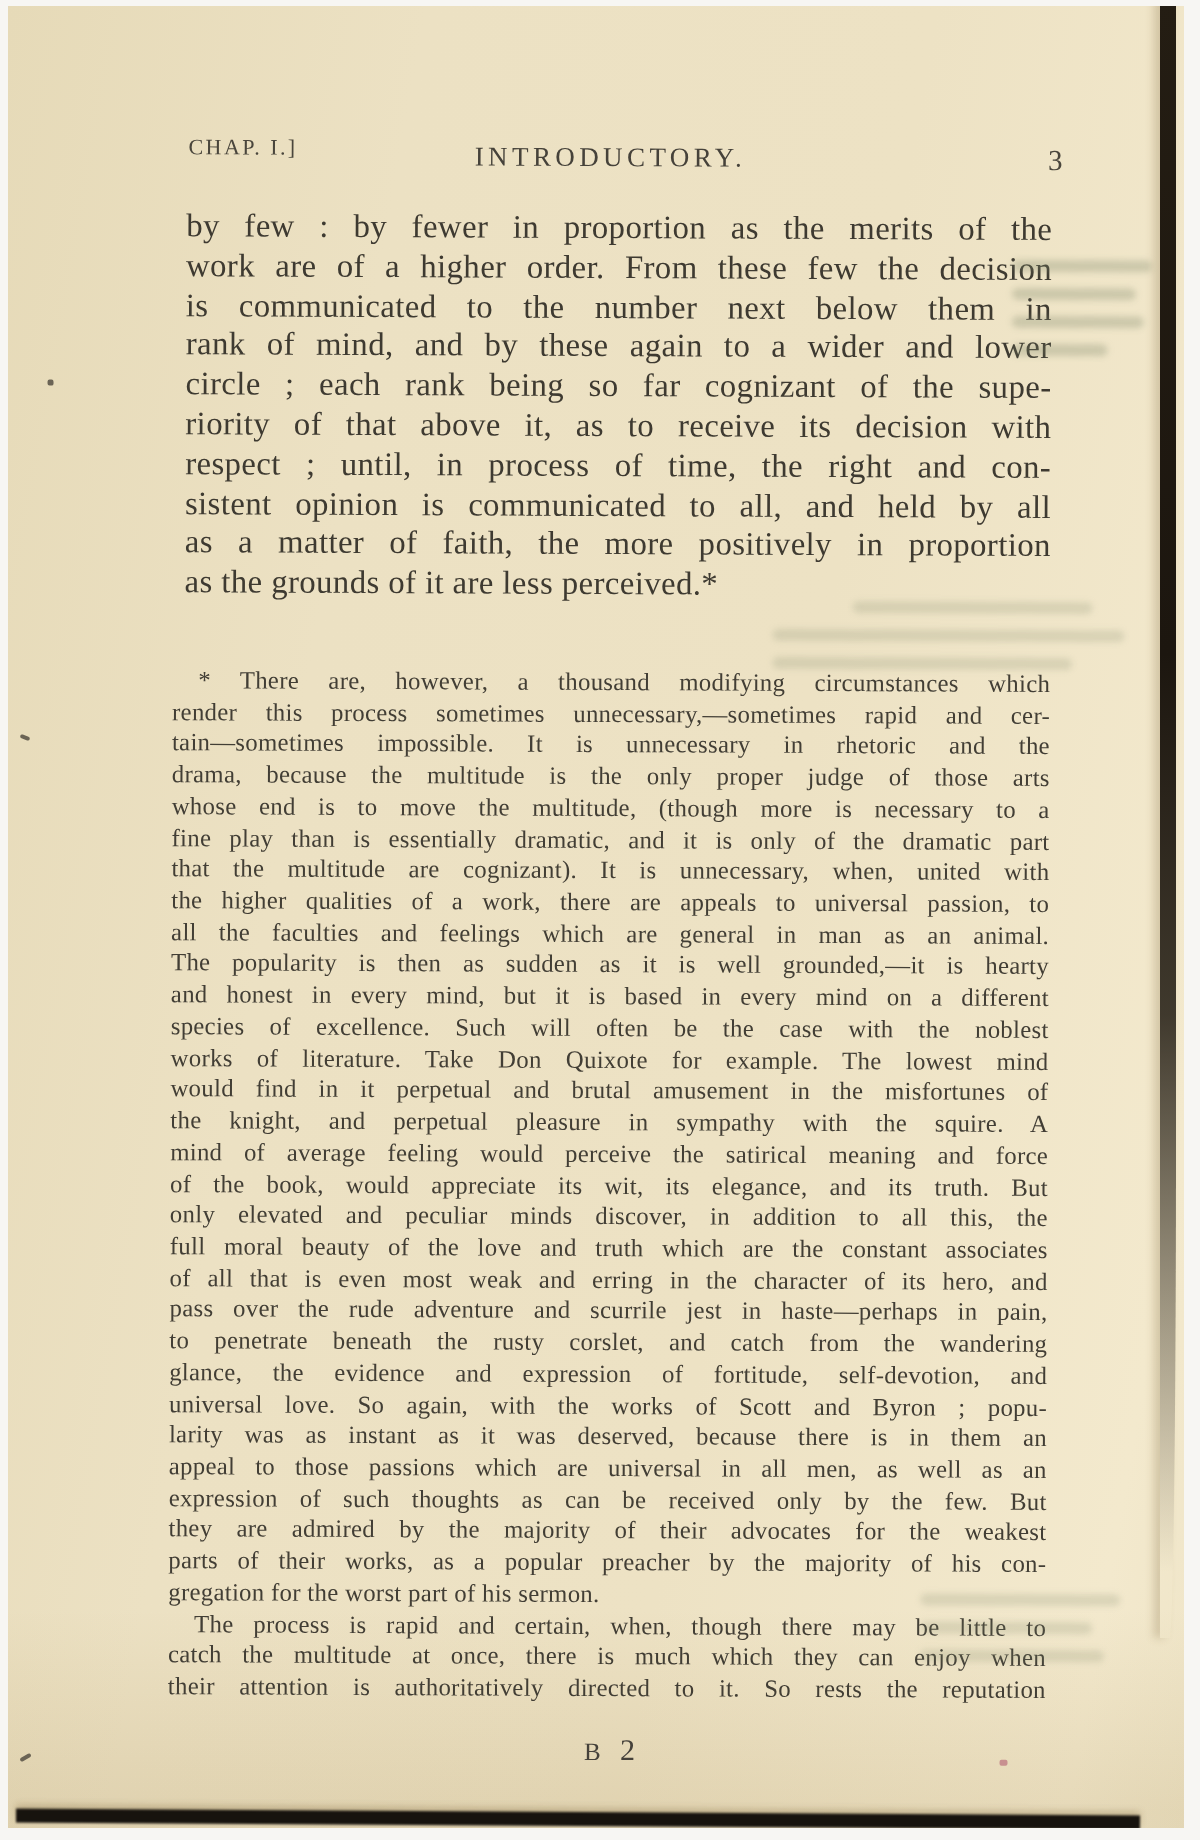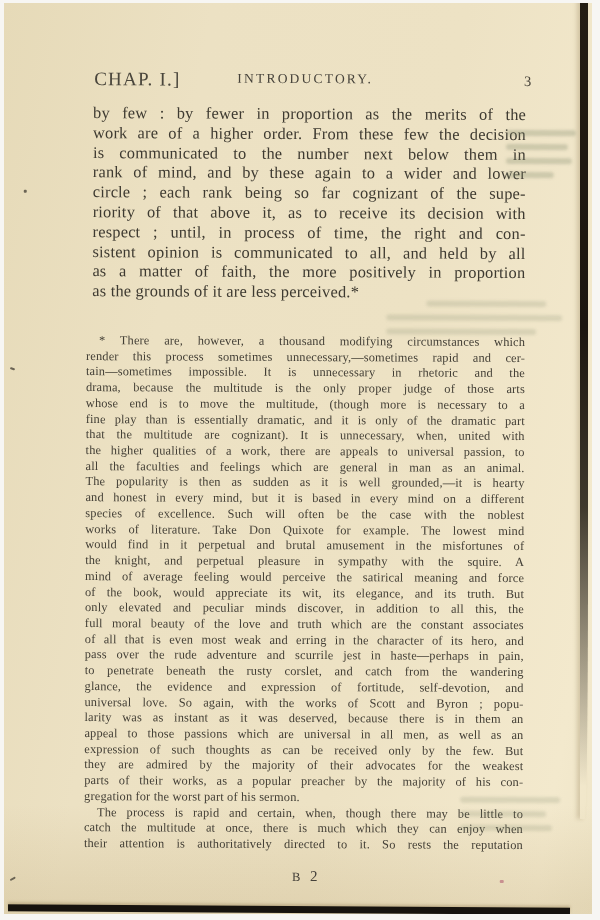--- a/index.html
+++ b/index.html
@@ -23,21 +23,21 @@
     position:absolute;inset:0;
     transform:rotate(.25deg);transform-origin:50% 40%;
     color:var(--ink);
   }
   
   .header{
     position:absolute;left:88px;top:63px;width:438px;height:22px;
   }
   .chap{
     position:absolute;left:1px;top:3px;
-    font-size:19px;letter-spacing:1.2px;color:#4a463c;
+    font-size:11px;letter-spacing:1.2px;color:#4a463c;
   }
   .running-title{
     position:absolute;left:0;right:14px;top:5px;text-align:center;
     font-size:13.5px;letter-spacing:2.2px;color:#46423a;
   }
   .pageno{
     position:absolute;right:0;top:6px;font-size:14.5px;color:#4a463c;
   }
   
   .body-text{

